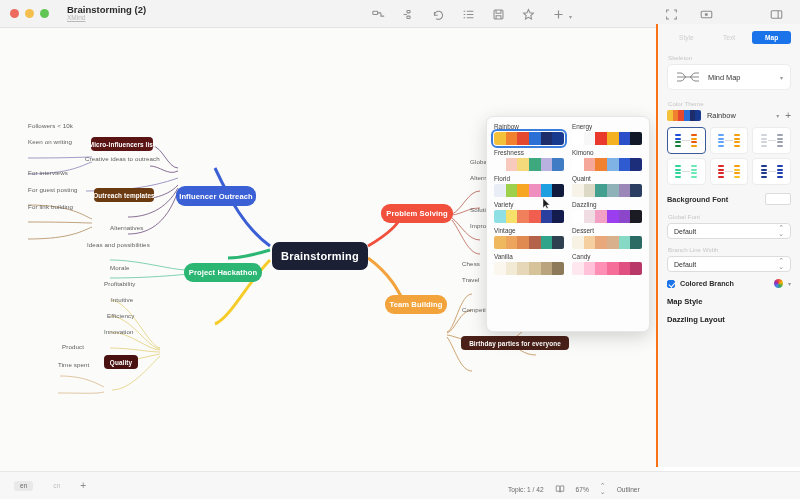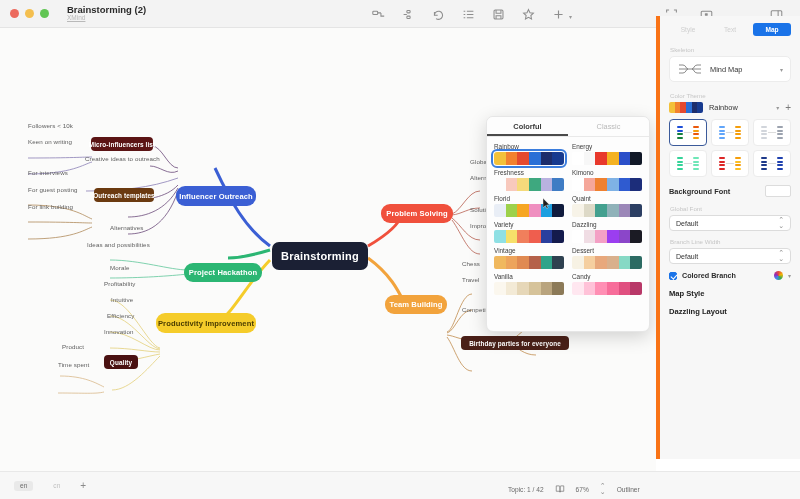--- a/index.html
+++ b/index.html
@@ -58,22 +58,22 @@
   .popup-tab.active { color:#3a3a3a; font-weight:bold; box-shadow: inset 0 -2px 0 #4a4a4a; }
   .popup-body { padding:6px 7px 4px 7px; display:grid; grid-template-columns:1fr 1fr; gap:4px 8px; }
   .swatch-name { font-size:6.4px; color:#3d3d3d; margin-bottom:2px; }
   .swatch-bar { height:13px; border-radius:2px; display:flex; overflow:hidden; }
   .swatch-bar span { flex:1; display:block; }
   .swatch.sel .swatch-bar { outline:2px solid #3b7ddd; outline-offset:1px; border-radius:3px; }
   .cursor-arrow { position:absolute; left:543px; top:170px; width:7px; height:11px; }
 
   
   .panel {
-    position:absolute; left:656px; top:16px; width:144px; height:443px;
-    background:#f7f7f7; border-left:4px solid #f97316; padding:6px 9px;
+    position:absolute; left:656px; top:24px; width:144px; height:443px;
+    background:#f7f7f7; border-left:2px solid #f97316; padding:6px 9px;
     overflow:hidden;
   }
   .panel-tabs { display:flex; align-items:center; gap:4px; height:15px; margin-bottom:9px; }
   .ptab { flex:1; text-align:center; font-size:6.6px; color:#cfcfcf; line-height:13px; border-radius:3px; }
   .ptab.active { background:#1a73e8; color:#fff; font-weight:bold; }
   .plabel { font-size:6.2px; color:#c6c6c6; margin:0 0 3px 1px; }
   .card { background:#fff; border:1px solid #ececec; border-radius:5px;
           display:flex; align-items:center; padding:5px 7px; gap:7px; }
   .card .lbl { font-size:7.4px; color:#333; flex:1; }
   .chev { font-size:6px; color:#999; }
@@ -255,23 +255,20 @@
     </div>
     <div class="node branch" style="left:381px; top:176px; width:72px; height:19px; background:#f0503c;">
       <span>Problem Solving</span>
     </div>
     <div class="node branch" style="left:184px; top:235px; width:78px; height:19px; background:#2bb673;">
       <span>Project Hackathon</span>
     </div>
     <div class="node branch" style="left:385px; top:267px; width:62px; height:19px; background:#f2a33c;">
       <span>Team Building</span>
     </div>
-    <div class="node branch" style="left:156px; top:285px; width:100px; height:20px; background:#f5cc2a; color:#4a3c00;">
-      <span>Productivity Improvement</span>
-    </div>
 
     <div class="node sub" style="left:91px; top:109px; width:62px; height:14px; background:#5b1414;">
       <span>Micro-influencers list</span>
     </div>
     <div class="node sub" style="left:94px; top:160px; width:60px; height:14px; background:#6b3a10;">
       <span>Outreach templates</span>
     </div>
     <div class="node sub" style="left:104px; top:327px; width:34px; height:14px; background:#4a1111;">
       <span>Quality</span>
     </div>
@@ -352,24 +349,20 @@
         <span>Alternatives</span>
       </div>
     <div class="node leaf" style="left:470px; top:178px;">
         <span>Solution</span>
       </div>
     <div class="node leaf" style="left:470px; top:194px;">
         <span>Improve</span>
       </div>
 
     <div class="popup">
-      <div class="popup-tabs">
-        <div class="popup-tab active">Colorful</div>
-        <div class="popup-tab">Classic</div>
-      </div>
       <div class="popup-body" id="popup-themes">
           <div class="swatch sel">
             <div class="swatch-name">Rainbow</div>
             <div class="swatch-bar">
               <span style="background: rgb(243, 193, 58);"></span>
               <span style="background: rgb(242, 129, 47);"></span>
               <span style="background: rgb(228, 73, 47);"></span>
               <span style="background: rgb(42, 111, 214);"></span>
               <span style="background: rgb(29, 45, 107);"></span>
               <span style="background: rgb(23, 58, 143);"></span>

